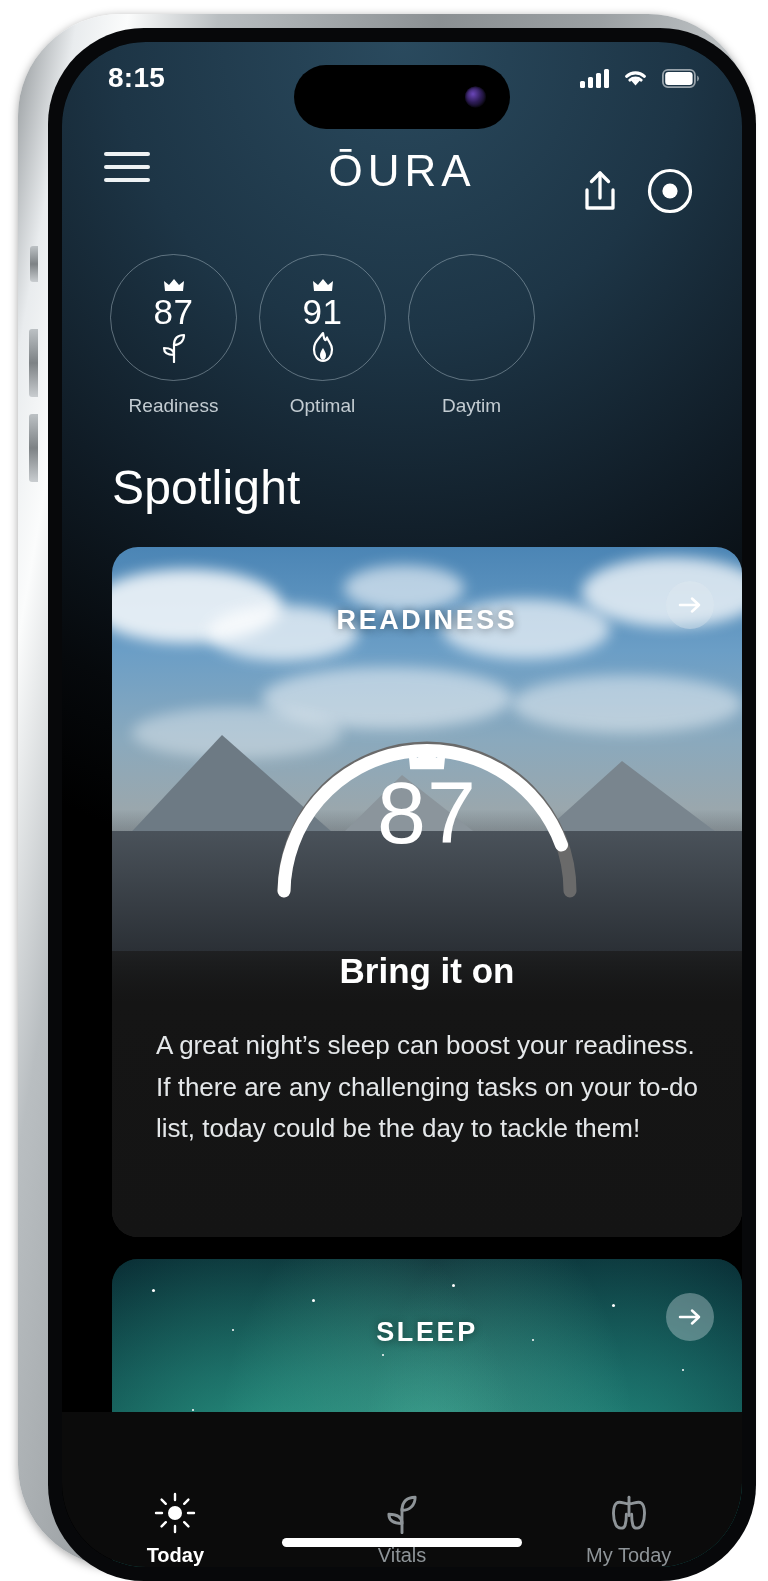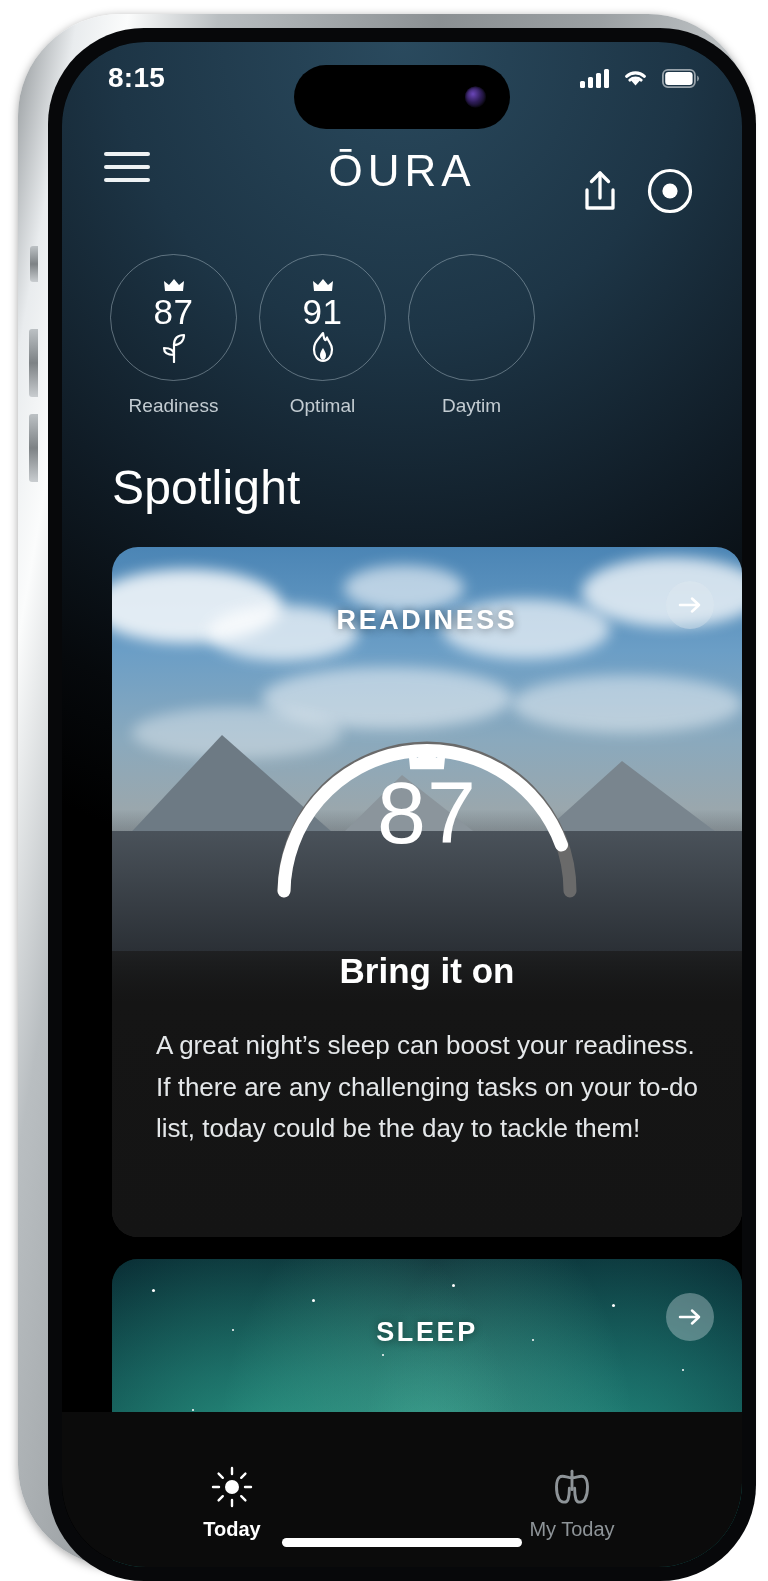--- a/index.html
+++ b/index.html
@@ -158,21 +158,21 @@
   }
   #readiness-body{
     position:absolute; top:478px; left:44px; right:44px; text-align:left;
     color:#e4e7e9; font-size:26px; line-height:1.6; font-weight:400; z-index:2;
   }
 
   
   #bottom-nav{
     position:absolute; left:0; right:0; bottom:0; height:155px;
     background:#0b0b0b; z-index:10;
-    display:flex; align-items:center; padding-top:28px;
+    display:flex; align-items:flex-end; padding-top:28px;
   }
   .nav-item{
     flex:1; display:flex; flex-direction:column; align-items:center; gap:10px;
     cursor:pointer; color:#8e9498;
   }
   .nav-item.active{ color:#fff; }
   .nav-label{ font-size:20px; font-weight:400; }
   .nav-item.active .nav-label{ font-weight:700; }
   #home-indicator{
     position:absolute; bottom:20px; left:50%; transform:translateX(-50%);
@@ -399,20 +399,30 @@
               <path d="M7.6 7.6 L11.8 11.8"></path>
                 <path d="M30.2 30.2 L34.4 34.4"></path>
               <path d="M34.4 7.6 L30.2 11.8"></path>
                 <path d="M11.8 30.2 L7.6 34.4"></path>
             </g>
           </svg>
         </span>
         <span class="nav-label">Today</span>
       </div>
 
+      <div class="nav-item">
+        <span style="display:flex;">
+          <svg width="42" height="42" viewBox="0 0 30 32">
+            <path d="M15 31 L15 13" stroke="#8e9498" stroke-width="2.2" stroke-linecap="round" fill="none"></path>
+            <path d="M15 14 C15 7 19 4 25 4 C25 10 21 14 15 14 Z" stroke="#8e9498" stroke-width="2.2" fill="none" stroke-linejoin="round"></path>
+            <path d="M15 24 C15 19 11 17 5 17 C5 22 9 24 15 24 Z" stroke="#8e9498" stroke-width="2.2" fill="none" stroke-linejoin="round"></path>
+          </svg>
+        </span>
+        <span class="nav-label">Vitals</span>
+      </div>
 
       <div class="nav-item">
         <span style="display:flex;">
           <svg width="42" height="42" viewBox="0 0 32 32">
             <path d="M16 4 L16 18" stroke="#8e9498" stroke-width="2.2" stroke-linecap="round" fill="none"></path>
             <path d="M16 9 C12 9 9 6.5 6.5 8.5 C3.5 11 3.5 20 6 25 C7.5 28 12 28.5 13 25.5 C13.8 23 14 20 14 17" stroke="#8e9498" stroke-width="2.2" fill="none" stroke-linejoin="round" stroke-linecap="round"></path>
             <path d="M16 9 C20 9 23 6.5 25.5 8.5 C28.5 11 28.5 20 26 25 C24.5 28 20 28.5 19 25.5 C18.2 23 18 20 18 17" stroke="#8e9498" stroke-width="2.2" fill="none" stroke-linejoin="round" stroke-linecap="round"></path>
           </svg>
         </span>
         <span class="nav-label">My Today</span>

